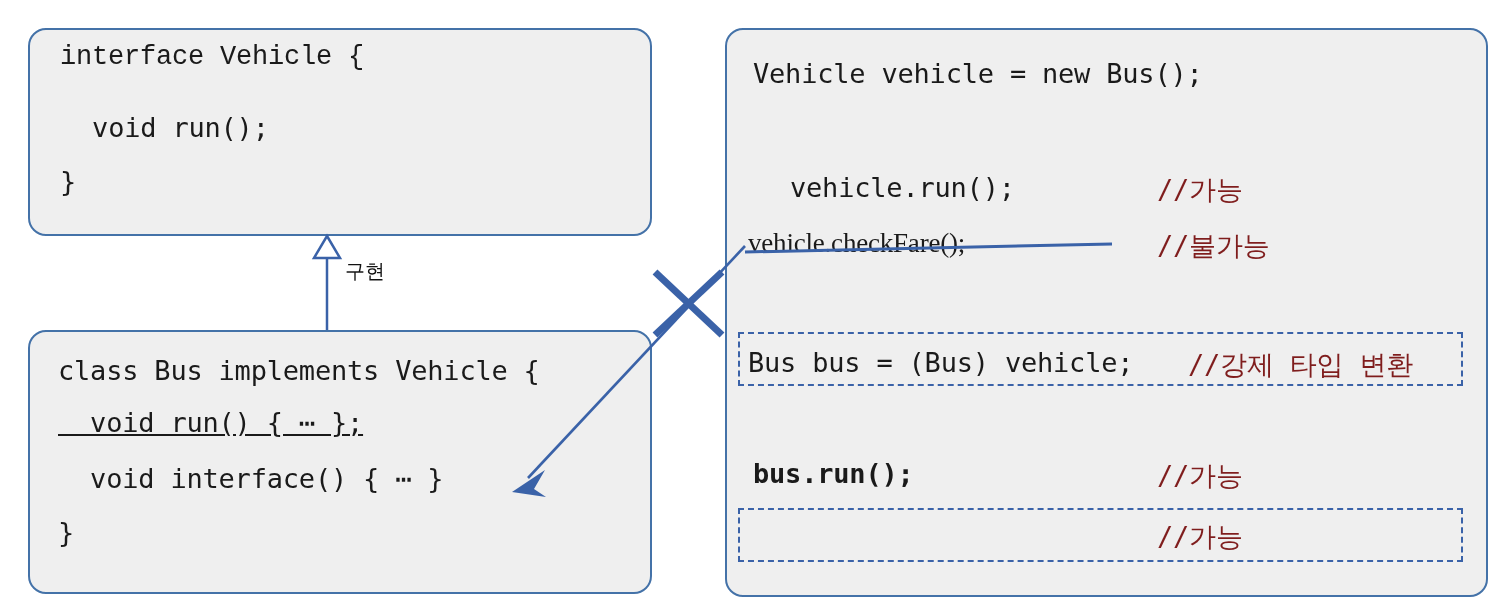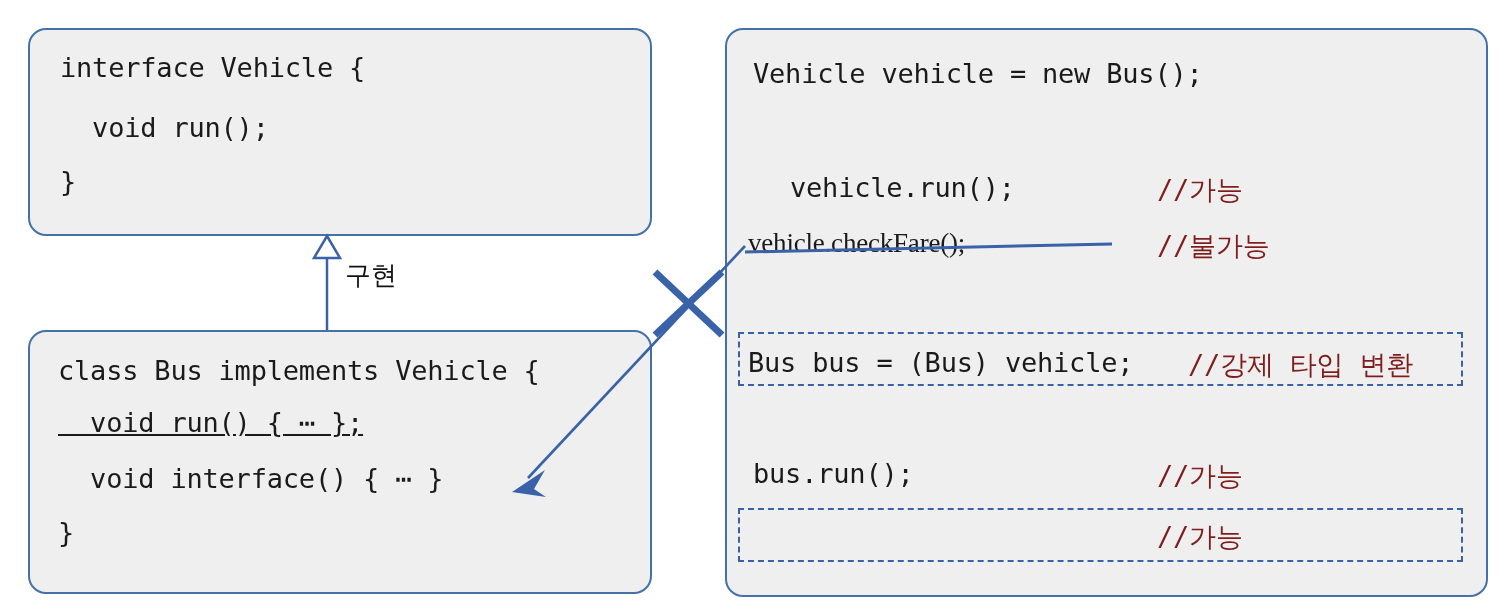--- a/index.html
+++ b/index.html
@@ -53,36 +53,36 @@
     font-size: 27px;
     color: #1a1a1a;
     white-space: pre;
     letter-spacing: -0.2px;
   }
   .code-line.comment {
     color: #7f1d1d;
   }
 
   
-  #if-l0 { left: 60px;  top: 52px;  }
+  #if-l0 { left: 60px;  top: 42px; font-family: Liberation Mono, monospace;  }
   #if-l1 { left: 60px;  top: 112px; }
   #if-l2 { left: 60px;  top: 166px; }
 
   
   #cl-l0 { left: 58px;  top: 355px; }
   #cl-l1 { left: 58px;  top: 407px; text-decoration: underline; }
   #cl-l2 { left: 58px;  top: 463px; }
   #cl-l3 { left: 58px;  top: 517px; }
 
   
   #us-c0 { left: 753px; top: 58px;  }
   #us-c1 { left: 790px; top: 172px; }
   #us-c2 { left: 748px; top: 228px; font-family: Liberation Serif, serif; }
   #us-c3 { left: 748px; top: 347px; }
-  #us-c4 { left: 753px; top: 458px; }
+  #us-c4 { left: 753px; top: 458px; font-weight: bold; }
   #us-c5 { left: 748px; top: 519px; }
 
   
   #us-m1 { left: 1157px; top: 172px; }
   #us-m2 { left: 1157px; top: 228px; }
   #us-m3 { left: 1188px; top: 347px; }
   #us-m4 { left: 1157px; top: 458px; }
   #us-m5 { left: 1157px; top: 519px; }
 
   
@@ -114,21 +114,21 @@
     height: 614px;
     pointer-events: none;
   }
 
   
   #impl-label {
     position: absolute;
     left: 345px;
     top: 258px;
     font-family: "DejaVu Sans", sans-serif;
-    font-size: 26px;
+    font-size: 20px;
     color: #111111;
     white-space: pre;
   }
 </style>
 </head>
 <body>
 
 <div id="stage">
 
   <div class="code-box" id="box-interface"></div>

